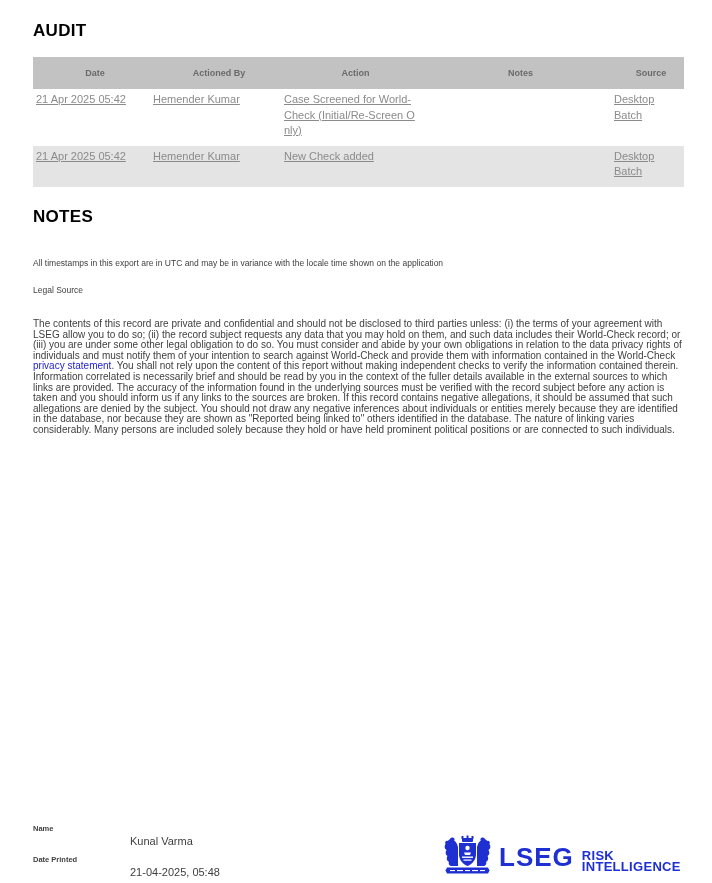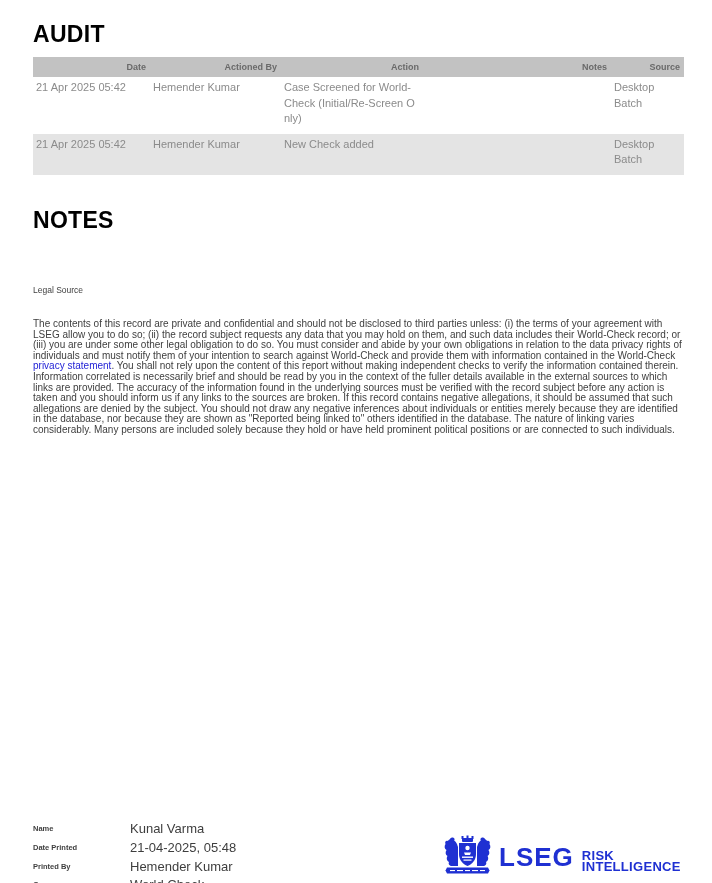--- a/index.html
+++ b/index.html
@@ -9,21 +9,21 @@
     width: 712px;
     height: 883px;
     background: #ffffff;
     font-family: "Liberation Sans", sans-serif;
     overflow: hidden;
   }
   .section-title {
     position: absolute;
     left: 33px;
     margin: 0;
-    font-size: 23px;
+    font-size: 17px;
     font-weight: bold;
     color: #000000;
     letter-spacing: 0.3px;
   }
   #audit-title { top: 21px; }
   #notes-title { top: 207px; }
 
   
   .audit-table {
     position: absolute;
@@ -31,31 +31,32 @@
     top: 57px;
     width: 651px;
     border-collapse: collapse;
     table-layout: fixed;
   }
   .audit-table th {
     background: #c2c2c2;
     color: #6a6a6a;
     font-size: 9px;
     font-weight: bold;
-    text-align: right;
-    height: 20px;
+    text-align: center;
+    height: 32px;
     padding: 0 4px 0 11px;
     vertical-align: middle;
   }
   .audit-table td {
     color: #8b8b8b;
     font-size: 11px;
     line-height: 15.5px;
     vertical-align: top;
     padding: 3px 6px 7px 3px;
+    text-decoration: underline;
   }
   .audit-table tr.row-alt td { background: #e4e4e4; }
   .audit-table td.cell-action { word-break: break-all; }
 
   
   .note-line {
     position: absolute;
     left: 33px;
     font-size: 8.5px;
     color: #3e3e3e;
@@ -88,22 +89,23 @@
     grid-template-columns: 97px auto;
     row-gap: 8px;
     color: #3e3e3e;
   }
   .footer-fields .flabel {
     font-size: 7.5px;
     font-weight: bold;
     line-height: 10.8px;
   }
   .footer-fields .fvalue {
-    font-size: 13px;
+    font-size: 11px;
     line-height: 10.8px;
+    margin-top: 12px;
   }
 
   .logo {
     position: absolute;
     left: 444px;
     top: 835px;
     display: flex;
     align-items: center;
   }
   .lseg-word {
@@ -162,20 +164,21 @@
         <td class="cell-actioned-by">Hemender Kumar</td>
         <td class="cell-action">New Check added</td>
         <td class="cell-notes"></td>
         <td class="cell-source">Desktop Batch</td>
       </tr>
     </tbody>
   </table>
 
   <h1 class="section-title" id="notes-title">NOTES</h1>
 
+  <div class="note-line" id="timestamp-note">All timestamps in this export are in UTC and may be in variance with the locale time shown on the application</div>
 
   <div class="note-line" id="legal-label">Legal Source</div>
 
   <div class="legal-paragraph"><span>The contents of this record are private and confidential and should not be disclosed to third parties unless: (i) the terms of your agreement with LSEG allow you to do so; (ii) the record subject requests any data that you may hold on them, and such data includes their World-Check record; or (iii) you are under some other legal obligation to do so. You must consider and abide by your own obligations in relation to the data privacy rights of individuals and must notify them of your intention to search against World-Check and provide them with information contained in the World-Check </span><a>privacy statement</a><span>. You shall not rely upon the content of this report without making independent checks to verify the information contained therein. Information correlated is necessarily brief and should be read by you in the context of the fuller details available in the external sources to which links are provided. The accuracy of the information found in the underlying sources must be verified with the record subject before any action is taken and you should inform us if any links to the sources are broken. If this record contains negative allegations, it should be assumed that such allegations are denied by the subject. You should not draw any negative inferences about individuals or entities merely because they are identified in the database, nor because they are shown as "Reported being linked to" others identified in the database. The nature of linking varies considerably. Many persons are included solely because they hold or have held prominent political positions or are connected to such individuals.</span></div>
 
   <div class="footer-fields">
     <div class="flabel">Name</div>
     <div class="fvalue">Kunal Varma</div>
     <div class="flabel">Date Printed</div>
     <div class="fvalue">21-04-2025, 05:48</div>

